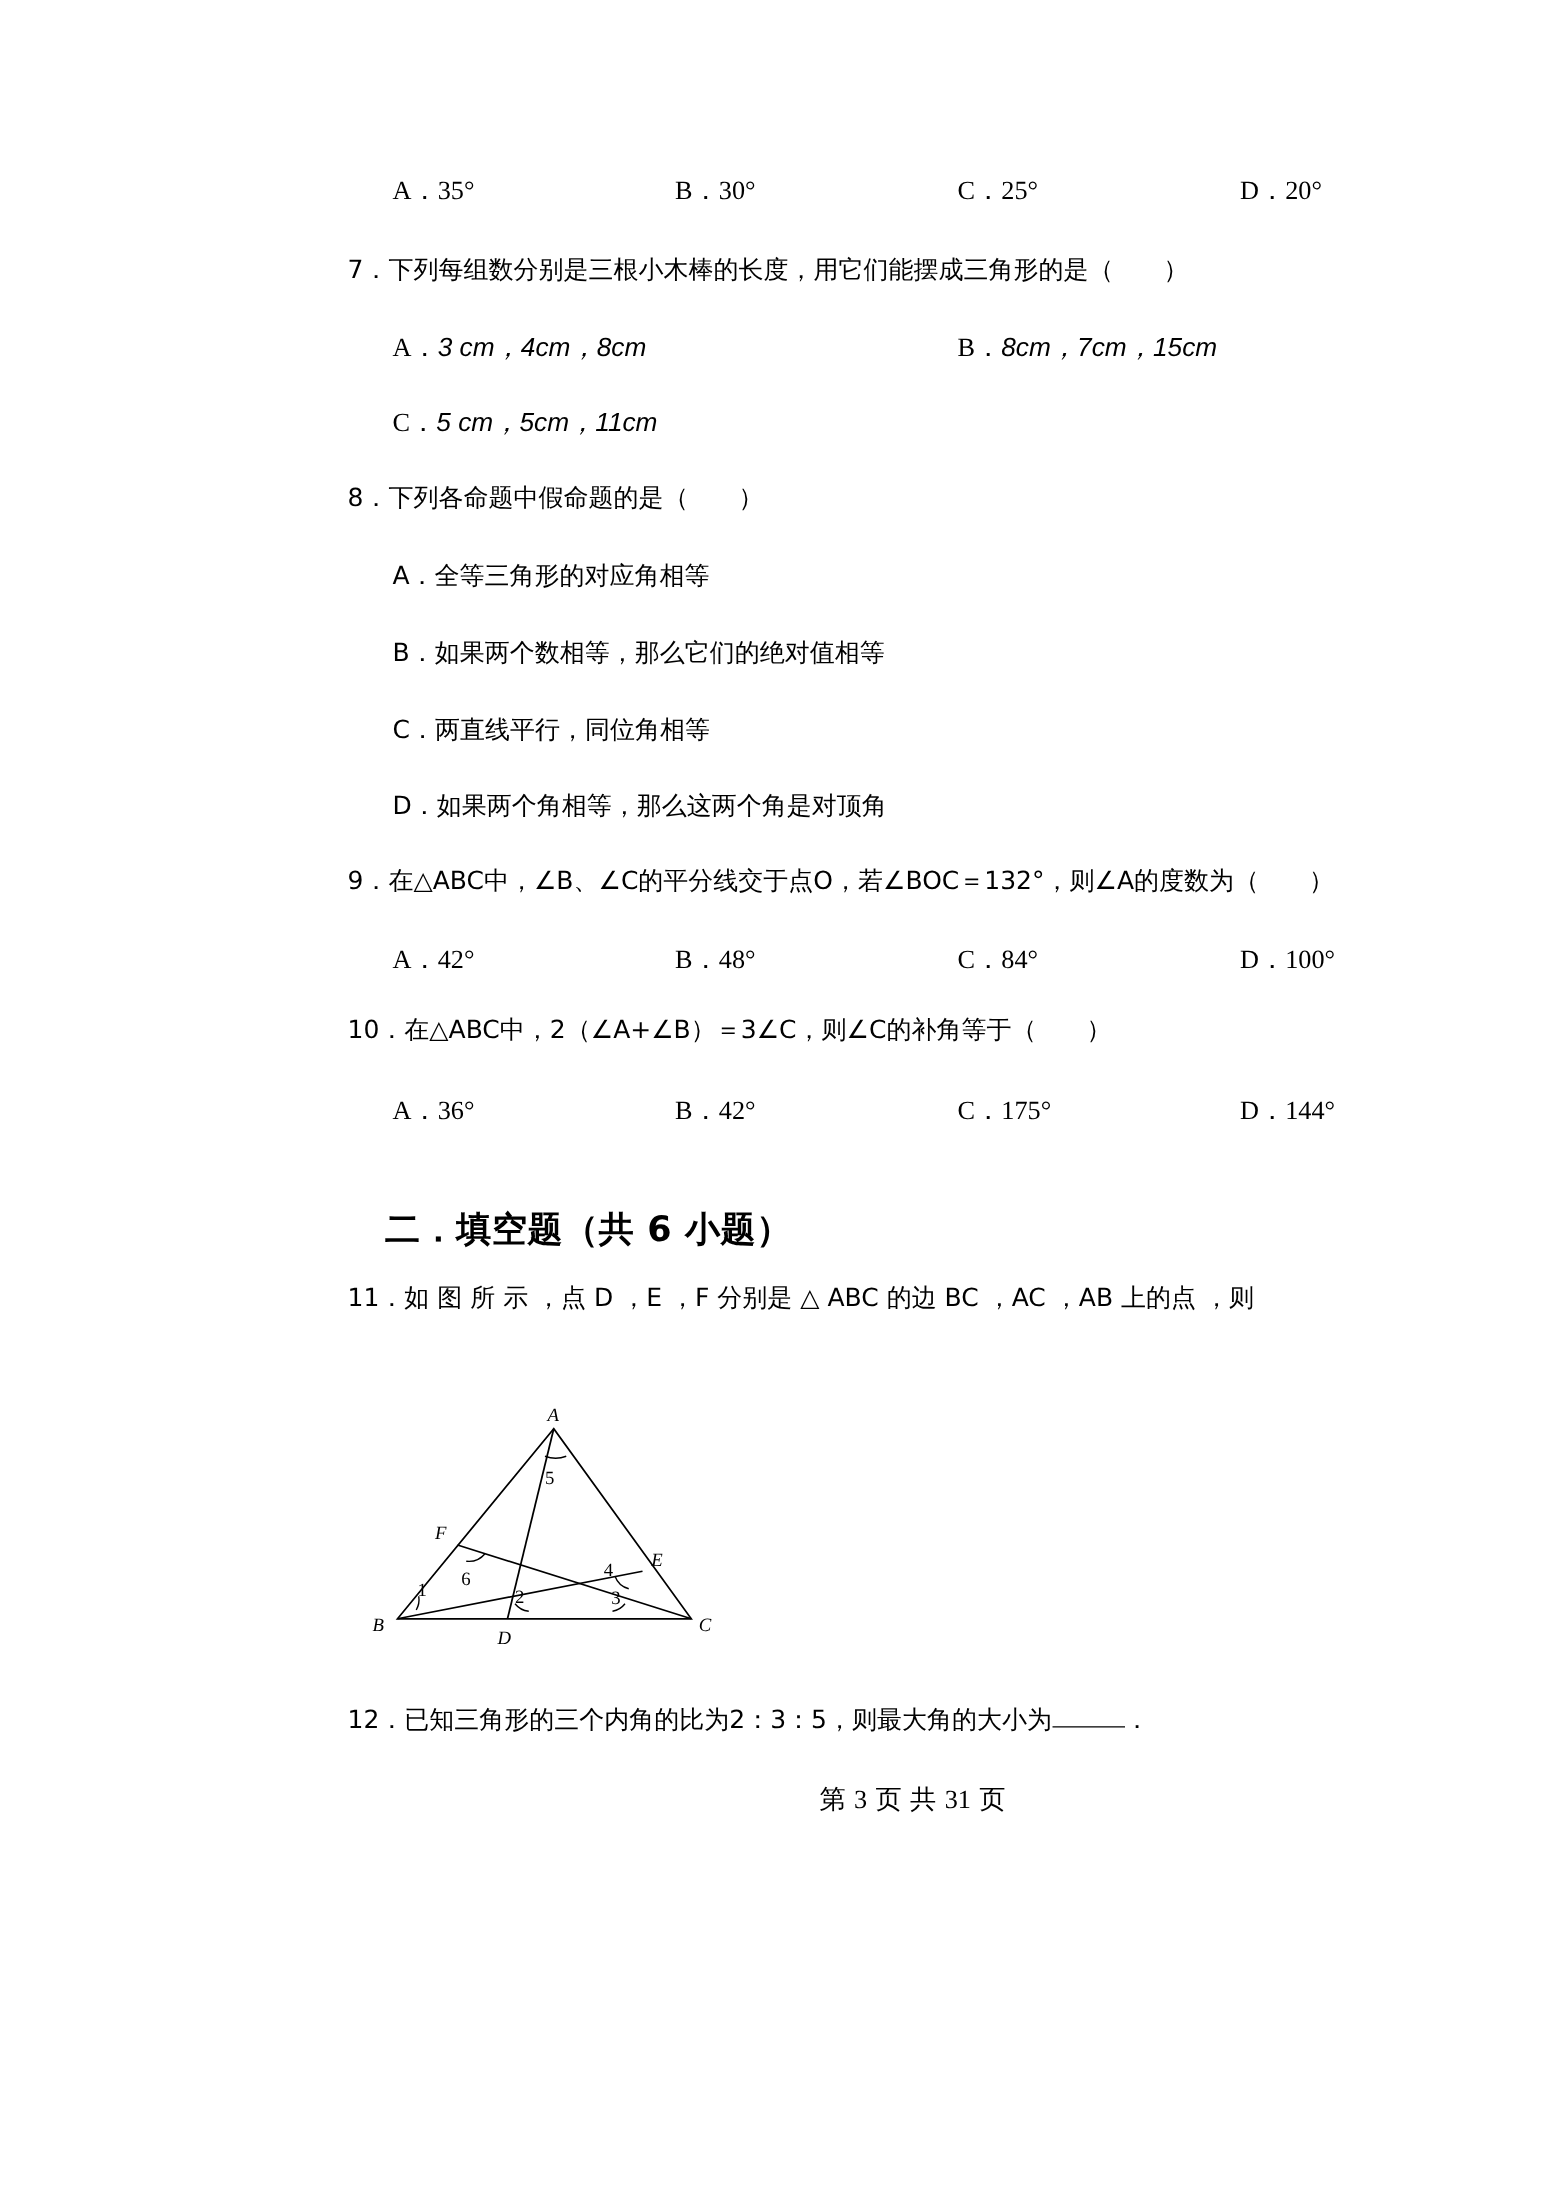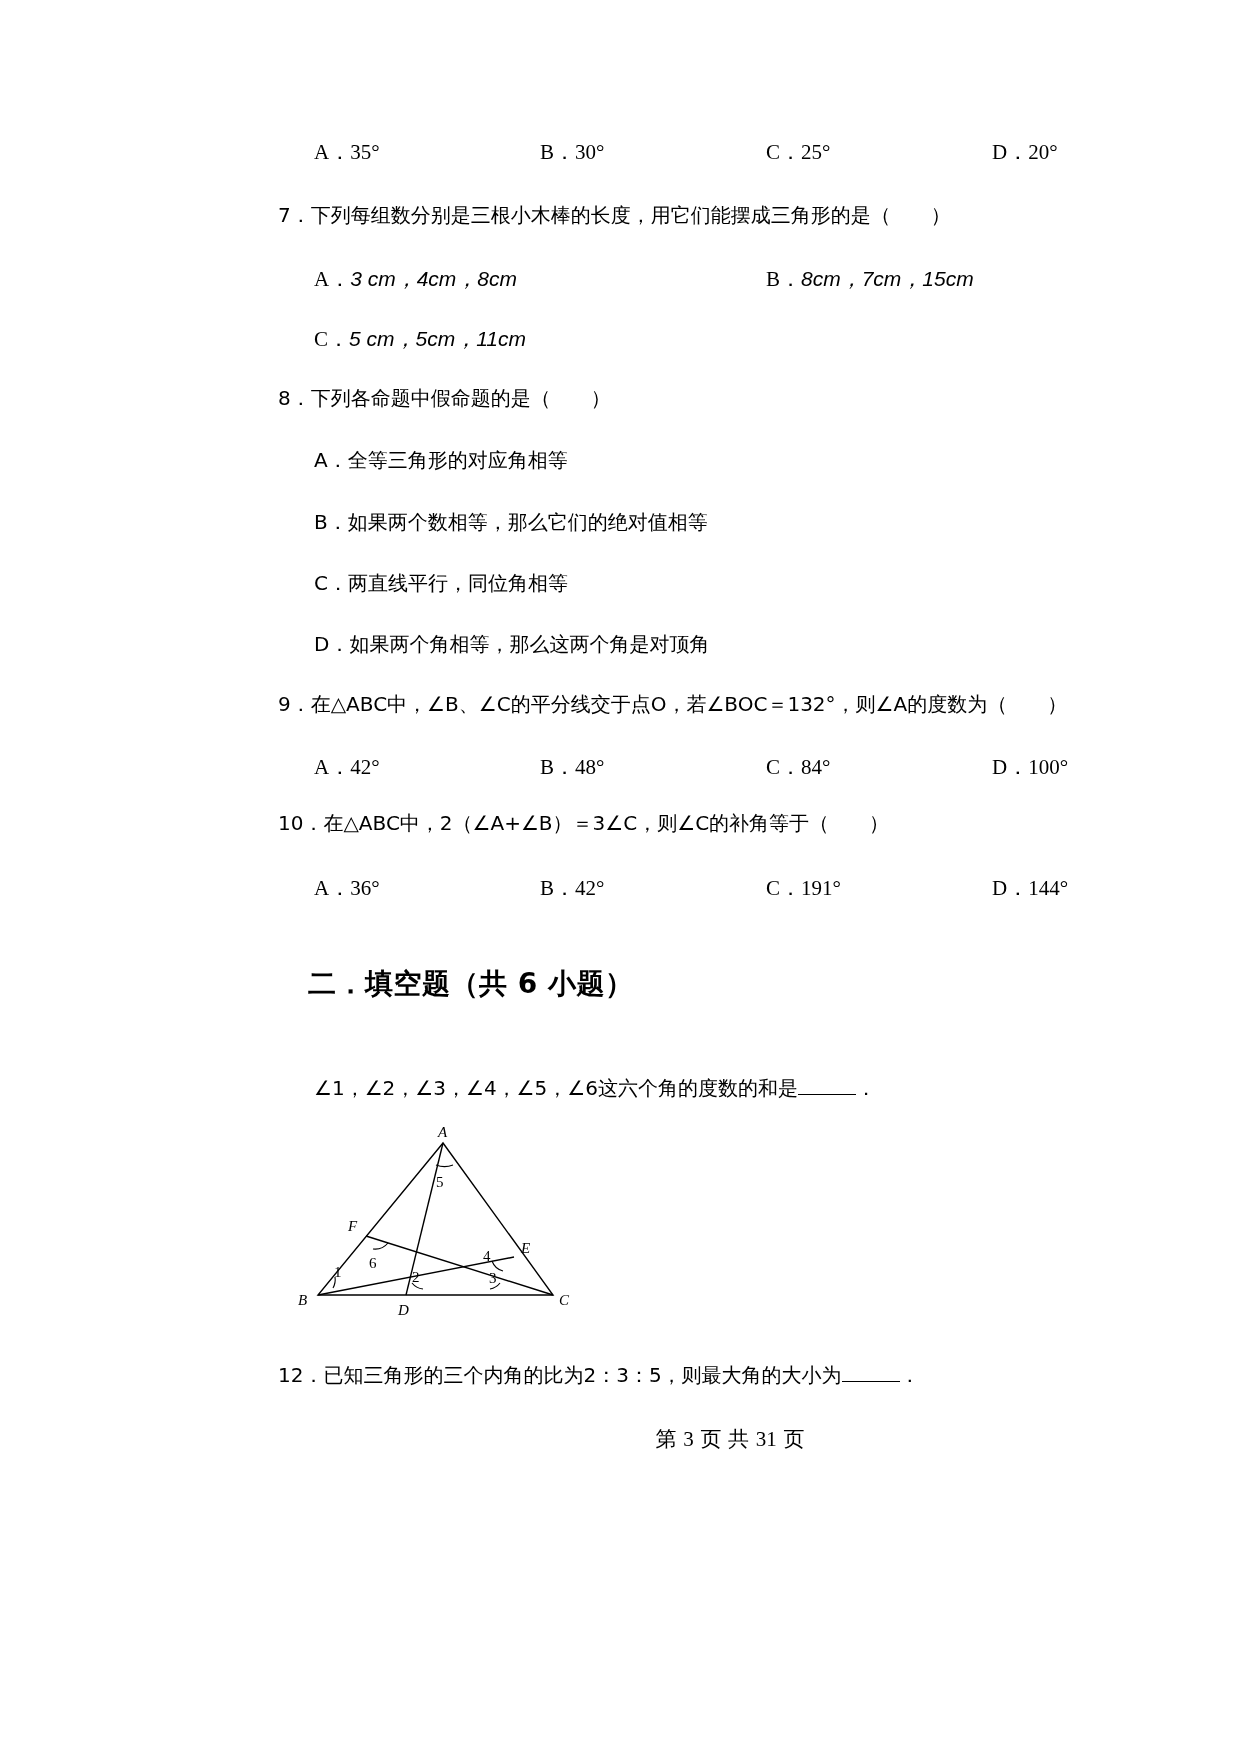--- a/index.html
+++ b/index.html
@@ -125,29 +125,27 @@
       <div class="opt"><span>B</span>．<span>48°</span></div>
       <div class="opt"><span>C</span>．<span>84°</span></div>
       <div class="opt"><span>D</span>．<span>100°</span></div>
     </div>
 
     <div class="blk qline cn" style="top:813px;">10．在△ABC中，2（∠A+∠B）＝3∠C，则∠C的补角等于（　　）</div>
 
     <div class="blk opt-row four" style="top:878px; padding-left:36px;">
       <div class="opt"><span>A</span>．<span>36°</span></div>
       <div class="opt"><span>B</span>．<span>42°</span></div>
-      <div class="opt"><span>C</span>．<span>191°</span></div>
+      <div class="opt"><span>C</span>．<span>175°</span></div>
       <div class="opt"><span>D</span>．<span>144°</span></div>
     </div>
 
     <div class="blk sec-head" style="top:965px;">二．填空题（共 6 小题）</div>
 
-    <div class="blk qline cn indent2" style="top:1078px;">
-      <span>∠1，∠2，∠3，∠4，∠5，∠6这六个角的度数的和是</span><span class="blank-u"></span><span>．</span>
-    </div>
+    <div class="blk qline cn" style="top:1028px;">11．如 图 所 示 ，点 D ，E ，F 分别是 △ ABC 的边 BC ，AC ，AB 上的点 ，则</div>
 
     <div class="figure-wrap">
       <svg width="904" height="215" viewBox="0 0 904 215">
 
         <g stroke="#000" stroke-width="1.4" fill="none">
           <path d="M165 18 L40 170 L275 170 Z"></path>
 
           <path d="M165 18 L128 170"></path>
 
           <path d="M40 170 L236 132"></path>

